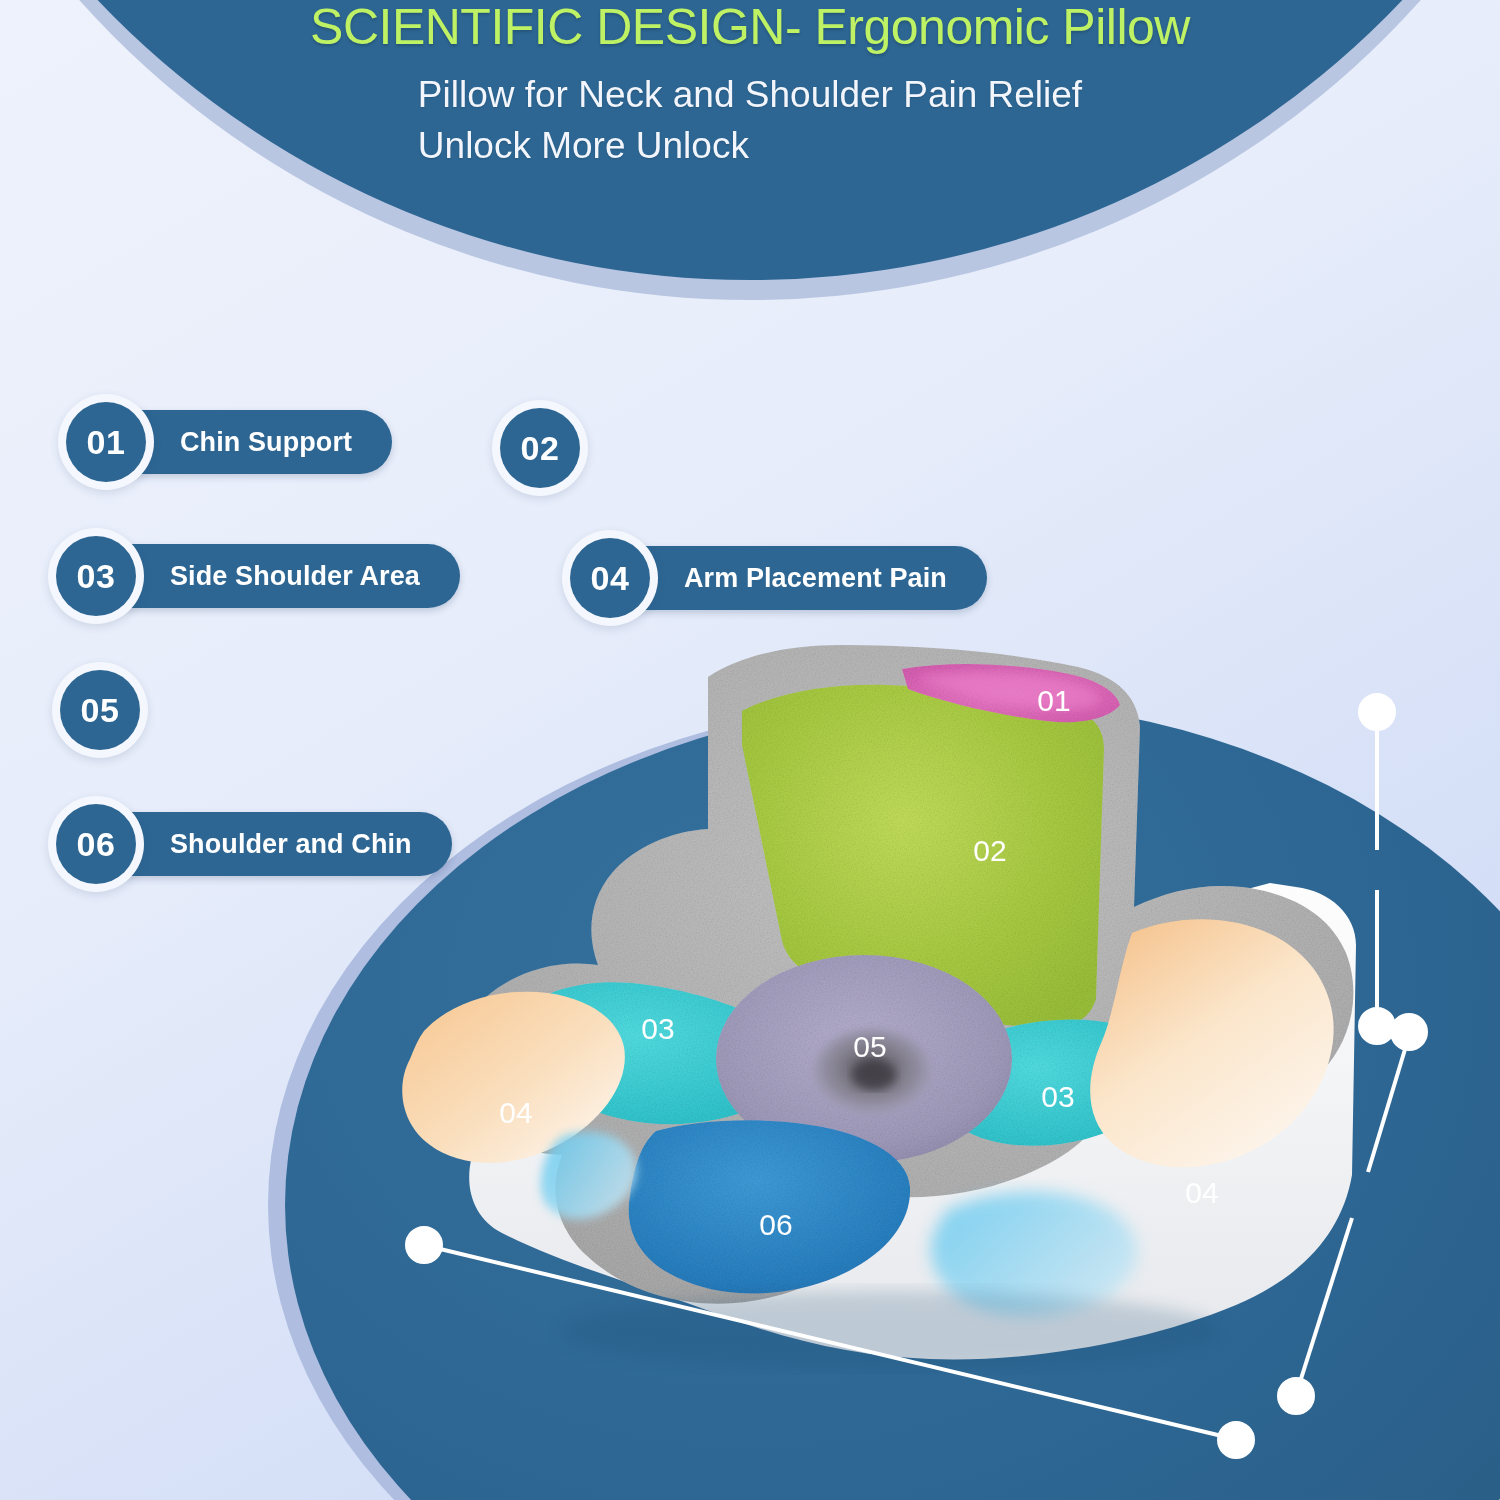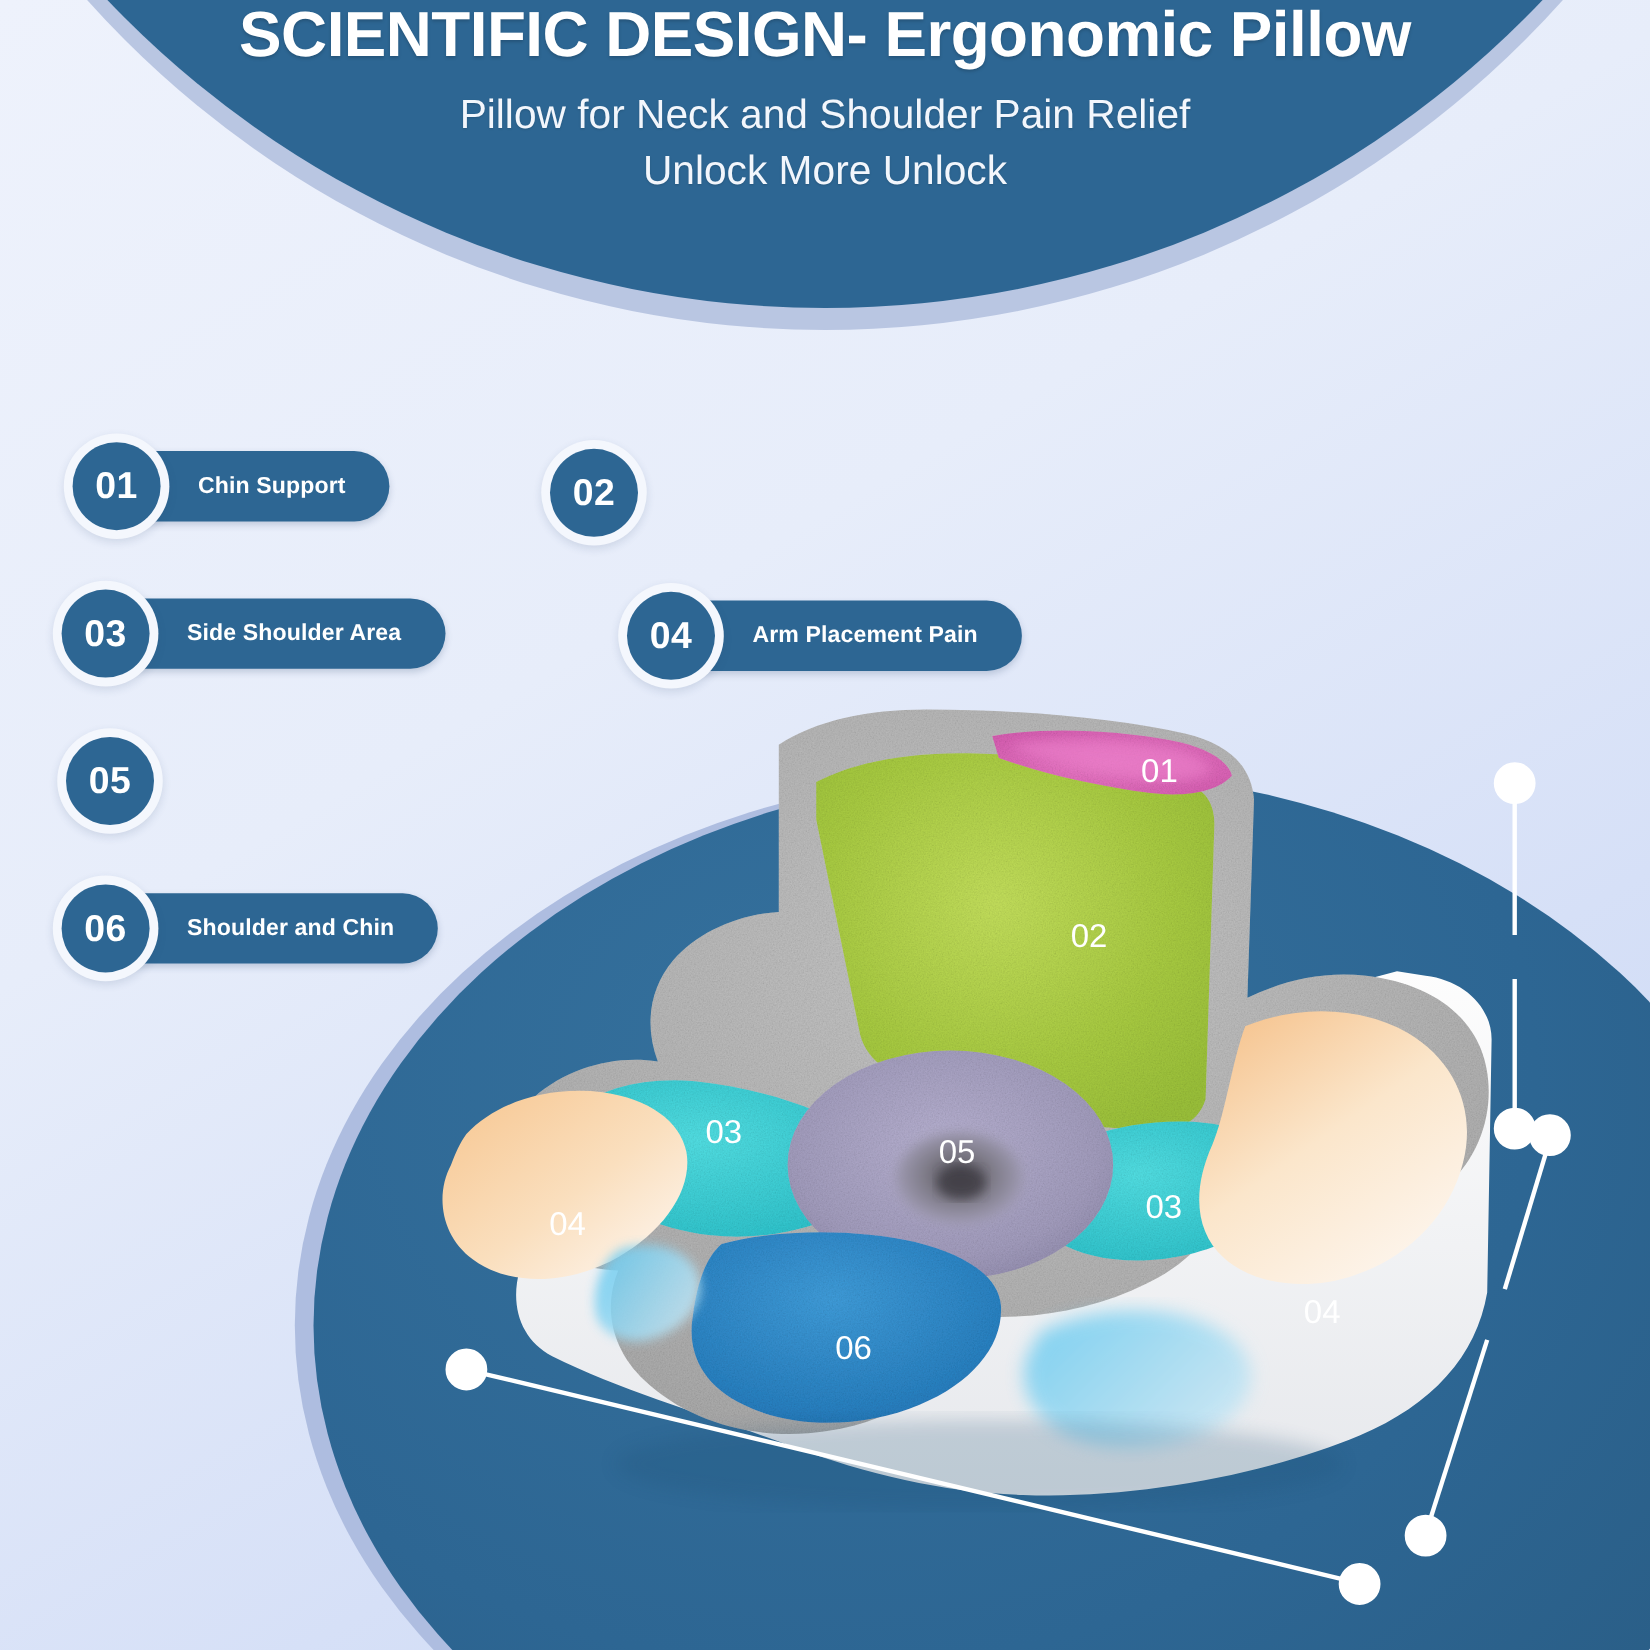--- a/index.html
+++ b/index.html
@@ -19,25 +19,25 @@
   .hdr{
     position:absolute; left:-150px; top:-620px; width:1800px; height:900px;
     border-radius:0 0 50% 50%/0 0 100% 100%;
     background:#2d6693; z-index:2;
   }
   .hdr-inner{
     position:absolute; left:0; top:620px; width:1800px; height:280px;
     display:flex; flex-direction:column; align-items:center;
   }
   .title{
-    font-size:58px; font-weight:700; color:#ffffff; letter-spacing:-0.5px;
+    font-size:50px; font-weight:400; color:#bef264; letter-spacing:-0.5px;
     text-shadow:0 2px 3px rgba(0,0,0,.18); white-space:nowrap; line-height:1.1;
   }
   .subtitle{
-    font-size:37px; color:#f2f6fc; line-height:1.38; text-align:center;
+    font-size:37px; color:#f2f6fc; line-height:1.38; text-align:left;
     margin-top:14px; text-shadow:0 1px 2px rgba(0,0,0,.15);
   }
 
   
   .disc-edge{
     position:absolute; left:268px; top:700px; width:1340px; height:1010px;
     border-radius:50%; background:#aebde0; z-index:3;
   }
   .disc{
     position:absolute; left:285px; top:700px; width:1340px; height:1010px;
@@ -53,21 +53,21 @@
   .lrow.r2{ left:492px; top:20px; }
   .lrow.r3{ left:48px;  top:148px; }
   .lrow.r4{ left:562px; top:150px; }
   .lrow.r5{ left:52px;  top:282px; }
   .lrow.r6{ left:48px;  top:416px; }
 
   .pill{
     background:#2d6693; color:#ffffff; border-radius:40px;
     height:64px; display:flex; align-items:center;
     padding:0 40px 0 88px; margin-left:-62px;
-    font-size:21px; font-weight:700; white-space:nowrap;
+    font-size:27px; font-weight:700; white-space:nowrap;
     box-shadow:0 3px 7px rgba(40,70,110,.22);
     letter-spacing:.1px;
   }
   .numwrap{
     position:relative; z-index:3; width:96px; height:96px; flex:0 0 96px;
     border-radius:50%; background:#f4f7fd;
     display:flex; align-items:center; justify-content:center;
     box-shadow:0 3px 8px rgba(40,70,110,.14);
   }
   .num{

